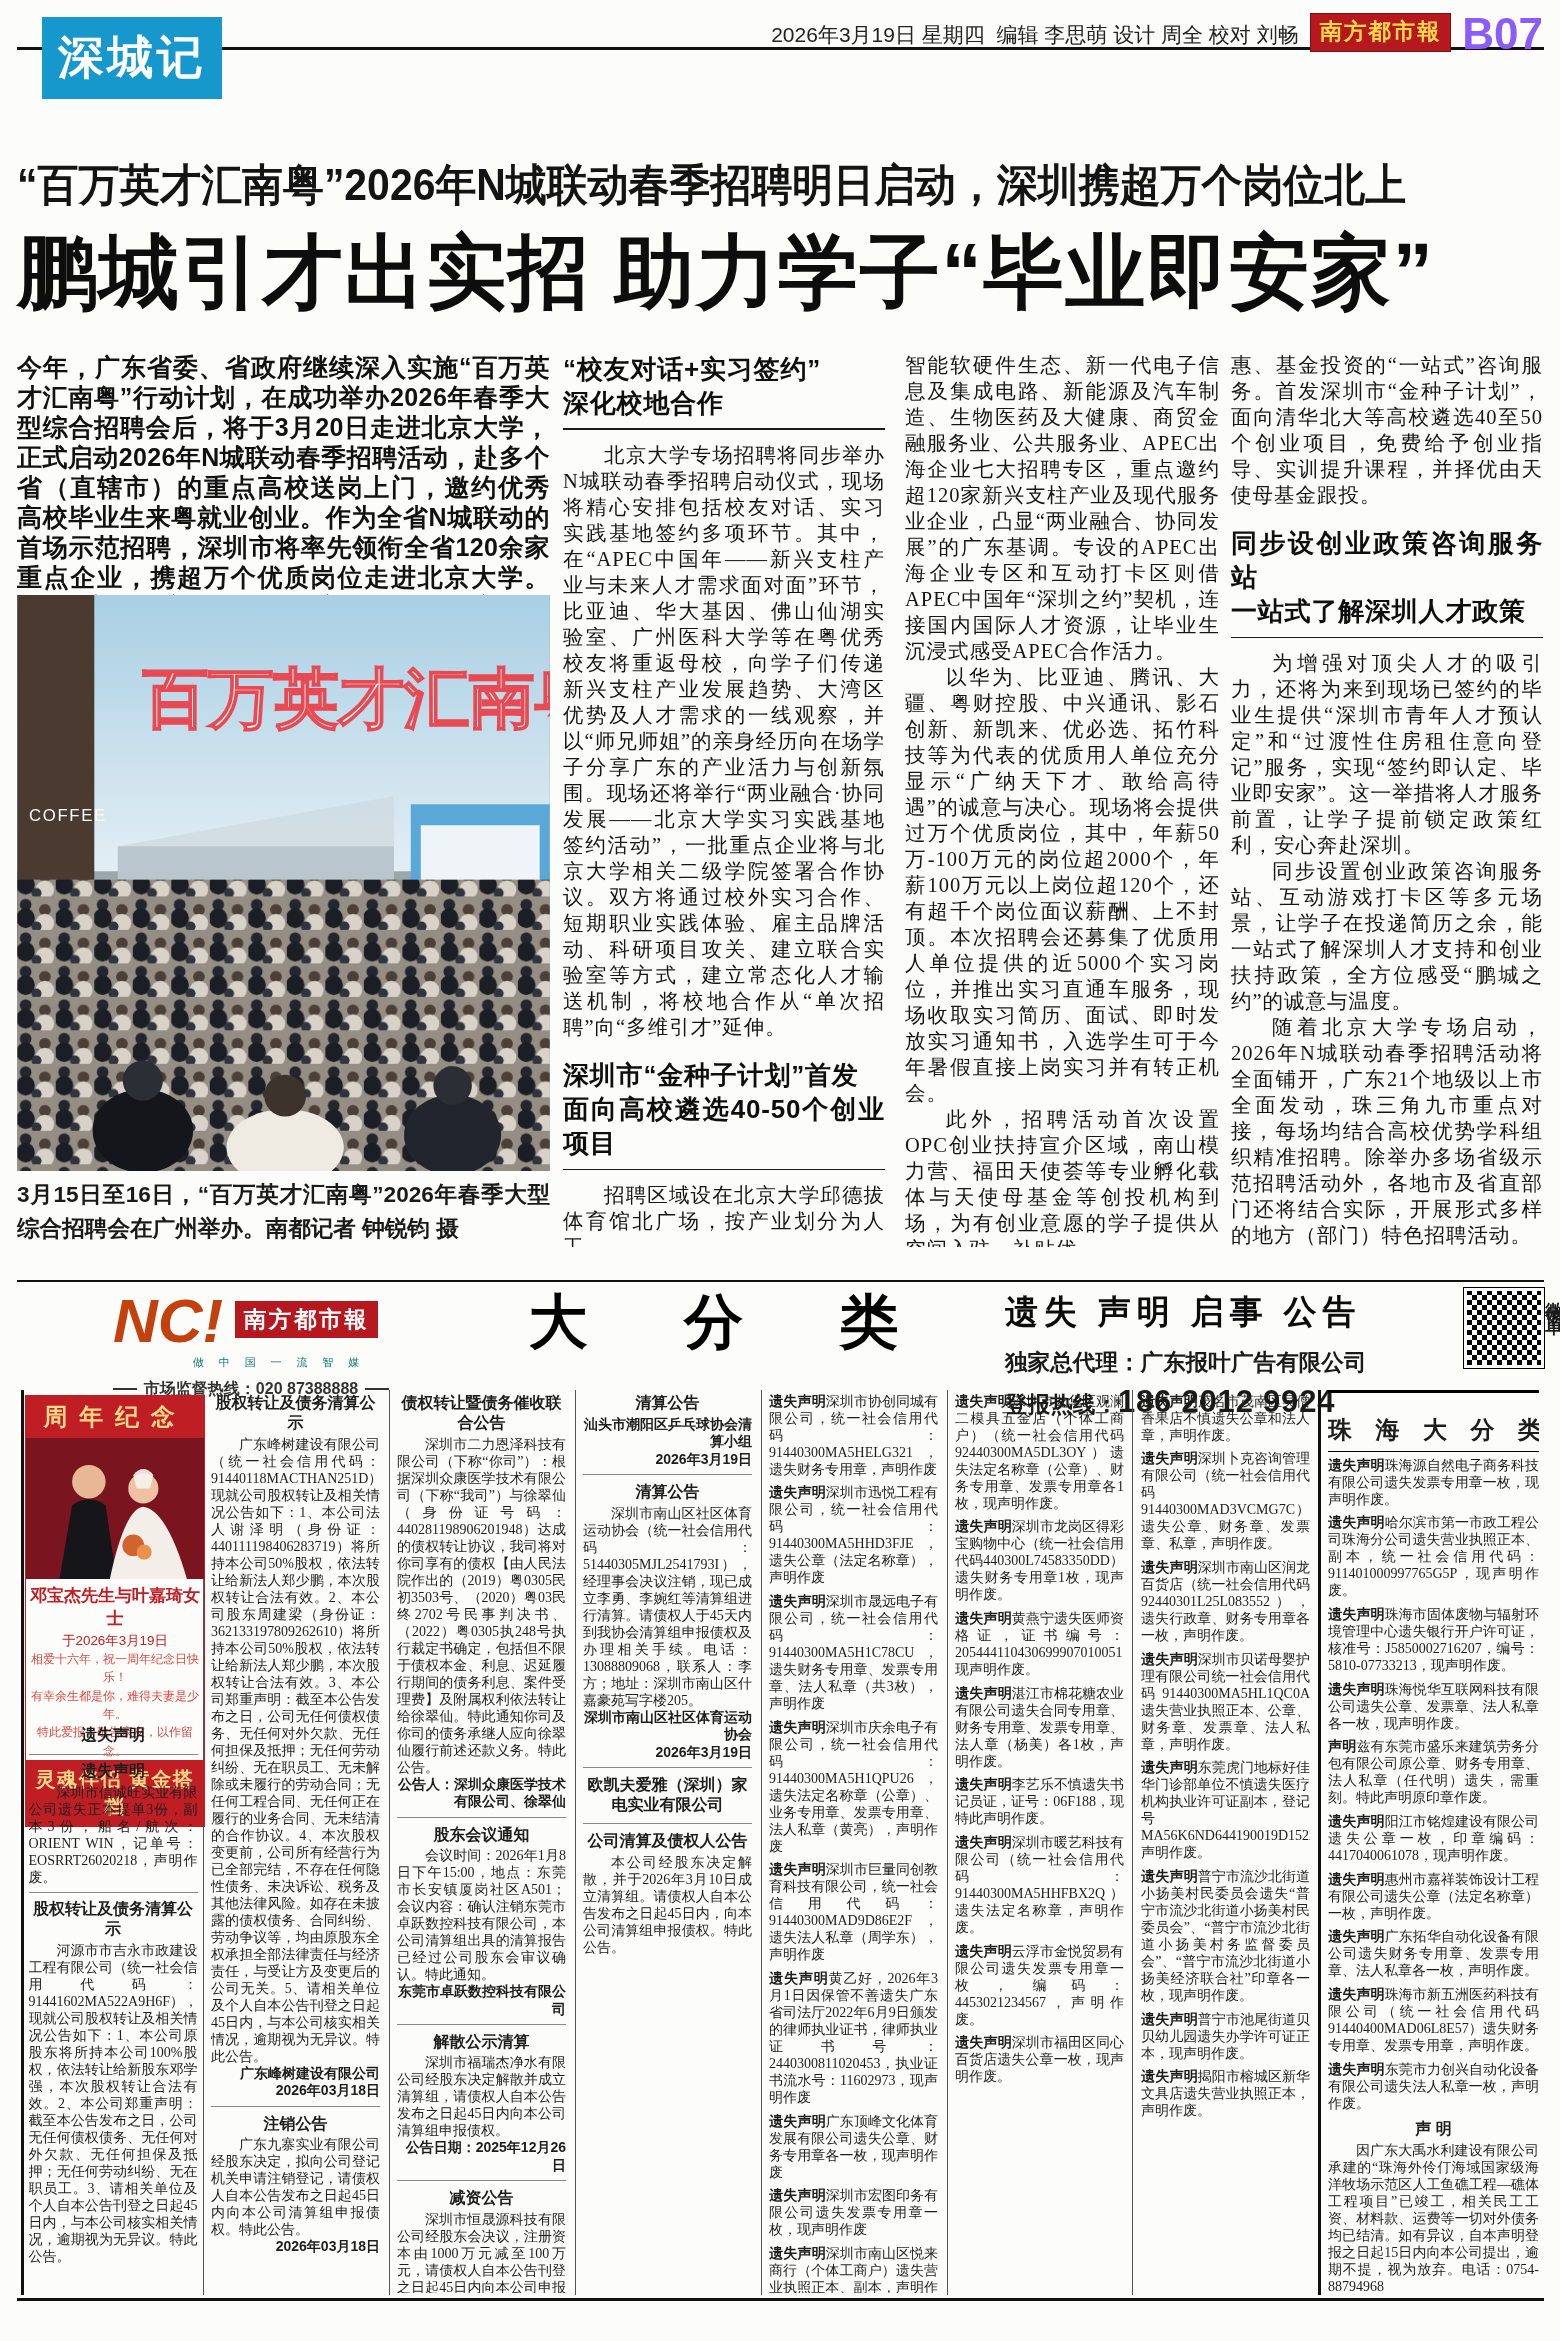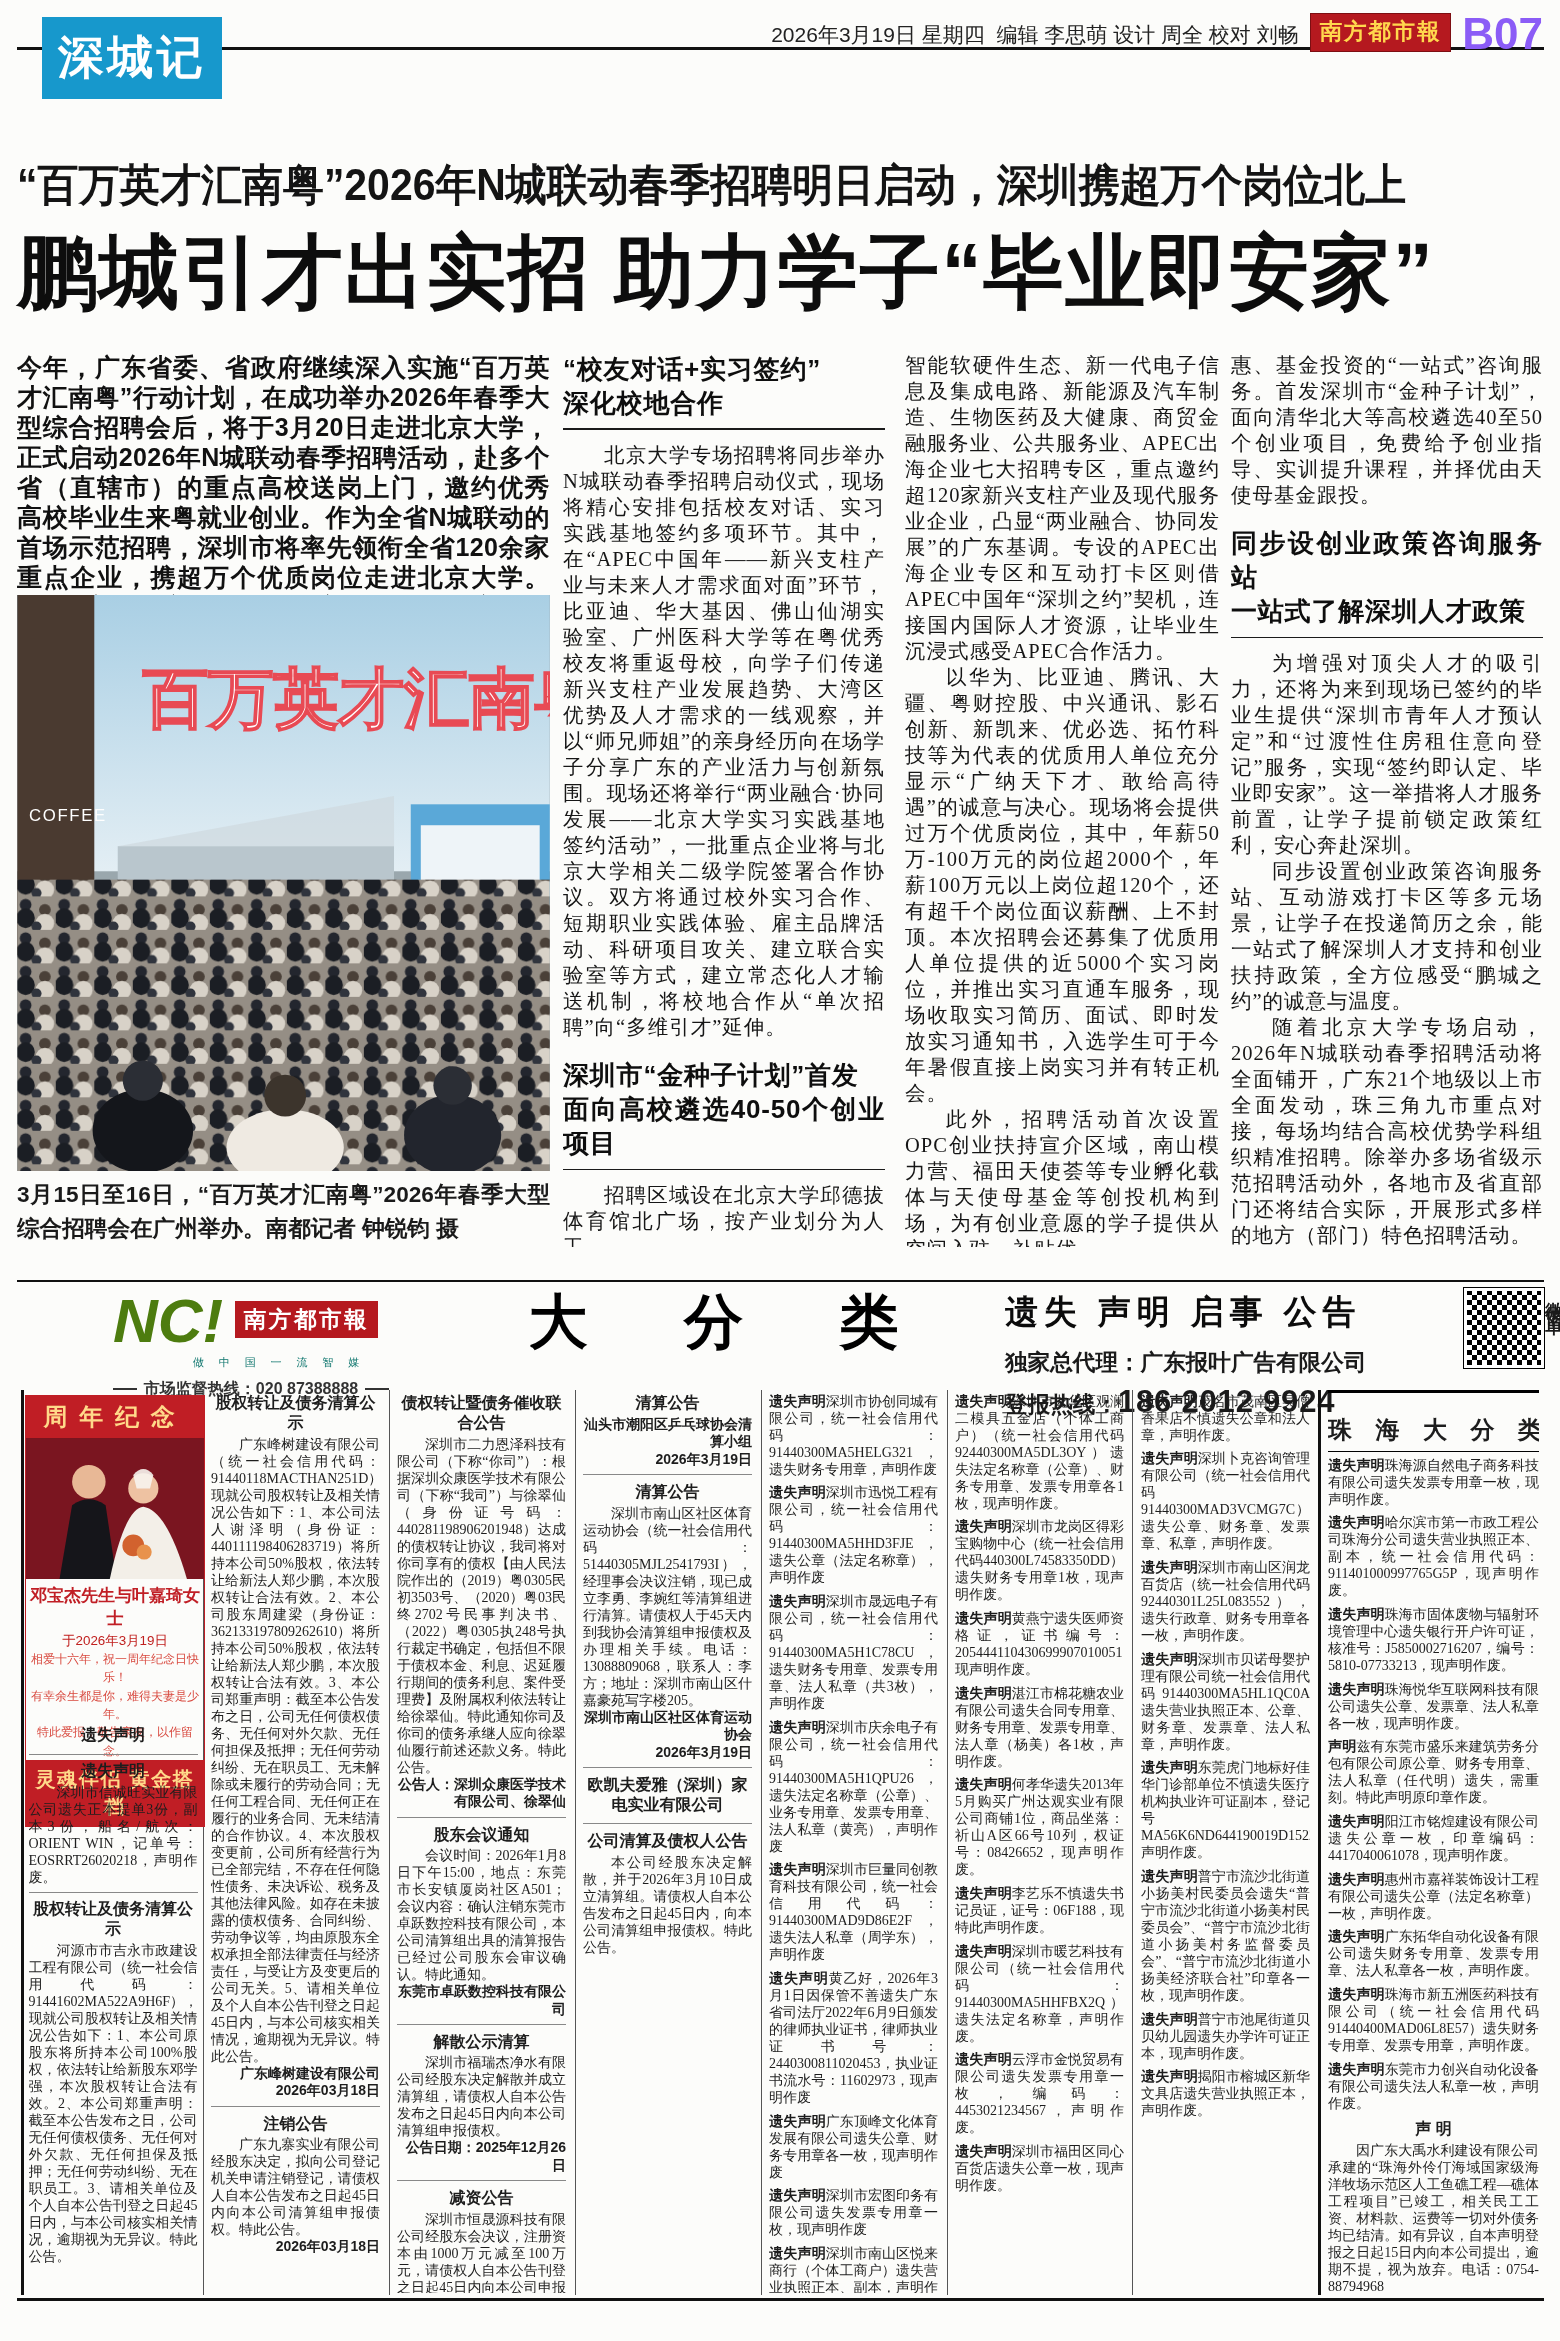--- a/index.html
+++ b/index.html
@@ -32,21 +32,21 @@
   .art-serif.ind{text-indent:2em;}
   .sub{font-size:26px;line-height:34px;font-weight:900;color:#0e0e0e;letter-spacing:0.8px;}
   .sub-rule{height:1.7px;background:#1b1b1b;margin:8.4px 0 11.7px;}
   .sub-gap{height:18.4px;}
   
   #photo{left:17px;top:595px;width:533px;height:576px;overflow:hidden;background:#9aa7ad;}
   #caption{left:17px;top:1178px;width:533px;font-size:22.6px;line-height:34px;font-weight:700;text-align:justify;}
   
   #band-rule{left:17px;top:1280px;width:1527px;height:1.7px;background:#111;}
   #nd-logo{left:113px;top:1290px;width:276px;}
-  #nd-mark{font-size:62px;font-weight:900;font-style:italic;color:#4d7c0f;line-height:1;display:inline-block;text-align:center;}
+  #nd-mark{font-size:62px;font-weight:900;font-style:italic;color:#c2410c;line-height:1;display:inline-block;text-align:center;}
   #nd-paperbox{display:inline-block;vertical-align:15px;background:#b5191f;color:#fff;font-weight:900;
      font-size:22.6px;padding:3.4px 8.4px;letter-spacing:2.5px;margin-left:8.4px;}
   #nd-slogan{font-size:11px;letter-spacing:5.9px;color:#0f766e;margin:3.4px 0 0 80px;}
   #market-line{display:flex;align-items:center;gap:6.7px;margin-top:8.4px;font-size:16px;font-weight:700;color:#333;white-space:nowrap;}
   #market-line .dash{flex:1;height:1.7px;background:#333;}
   #big-title{left:457px;top:1283px;width:553px;text-align:center;font-size:59px;font-weight:900;
      letter-spacing:40px;color:#000;white-space:nowrap;}
   #band-right{left:1005px;top:1290px;width:457px;}
   #band-cats{font-size:33px;font-weight:900;letter-spacing:5.9px;color:#0b0b0b;}
   #band-agent{font-size:22.6px;font-weight:900;margin-top:11.7px;}
@@ -379,23 +379,20 @@
       </div>
 
       <div class="citem">
         <div class="it-body"><b class="it-lead">遗失声明</b><span>黄燕宁遗失医师资格证，证书编号：205444110430699907010051，现声明作废。</span></div>
       </div>
 
       <div class="citem">
         <div class="it-body"><b class="it-lead">遗失声明</b><span>湛江市棉花糖农业有限公司遗失合同专用章、财务专用章、发票专用章、法人章（杨美）各1枚，声明作废。</span></div>
       </div>
 
-      <div class="citem">
-        <div class="it-body"><b class="it-lead">遗失声明</b><span>何孝华遗失2013年5月购买广州达观实业有限公司商铺1位，商品坐落：祈山A区66号10列，权证号：08426652，现声明作废。</span></div>
-      </div>
 
       <div class="citem">
         <div class="it-body"><b class="it-lead">遗失声明</b><span>李艺乐不慎遗失书记员证，证号：06F188，现特此声明作废。</span></div>
       </div>
 
       <div class="citem">
         <div class="it-body"><b class="it-lead">遗失声明</b><span>深圳市暖艺科技有限公司（统一社会信用代码：91440300MA5HHFBX2Q）遗失法定名称章，声明作废。</span></div>
       </div>
 
       <div class="citem">

